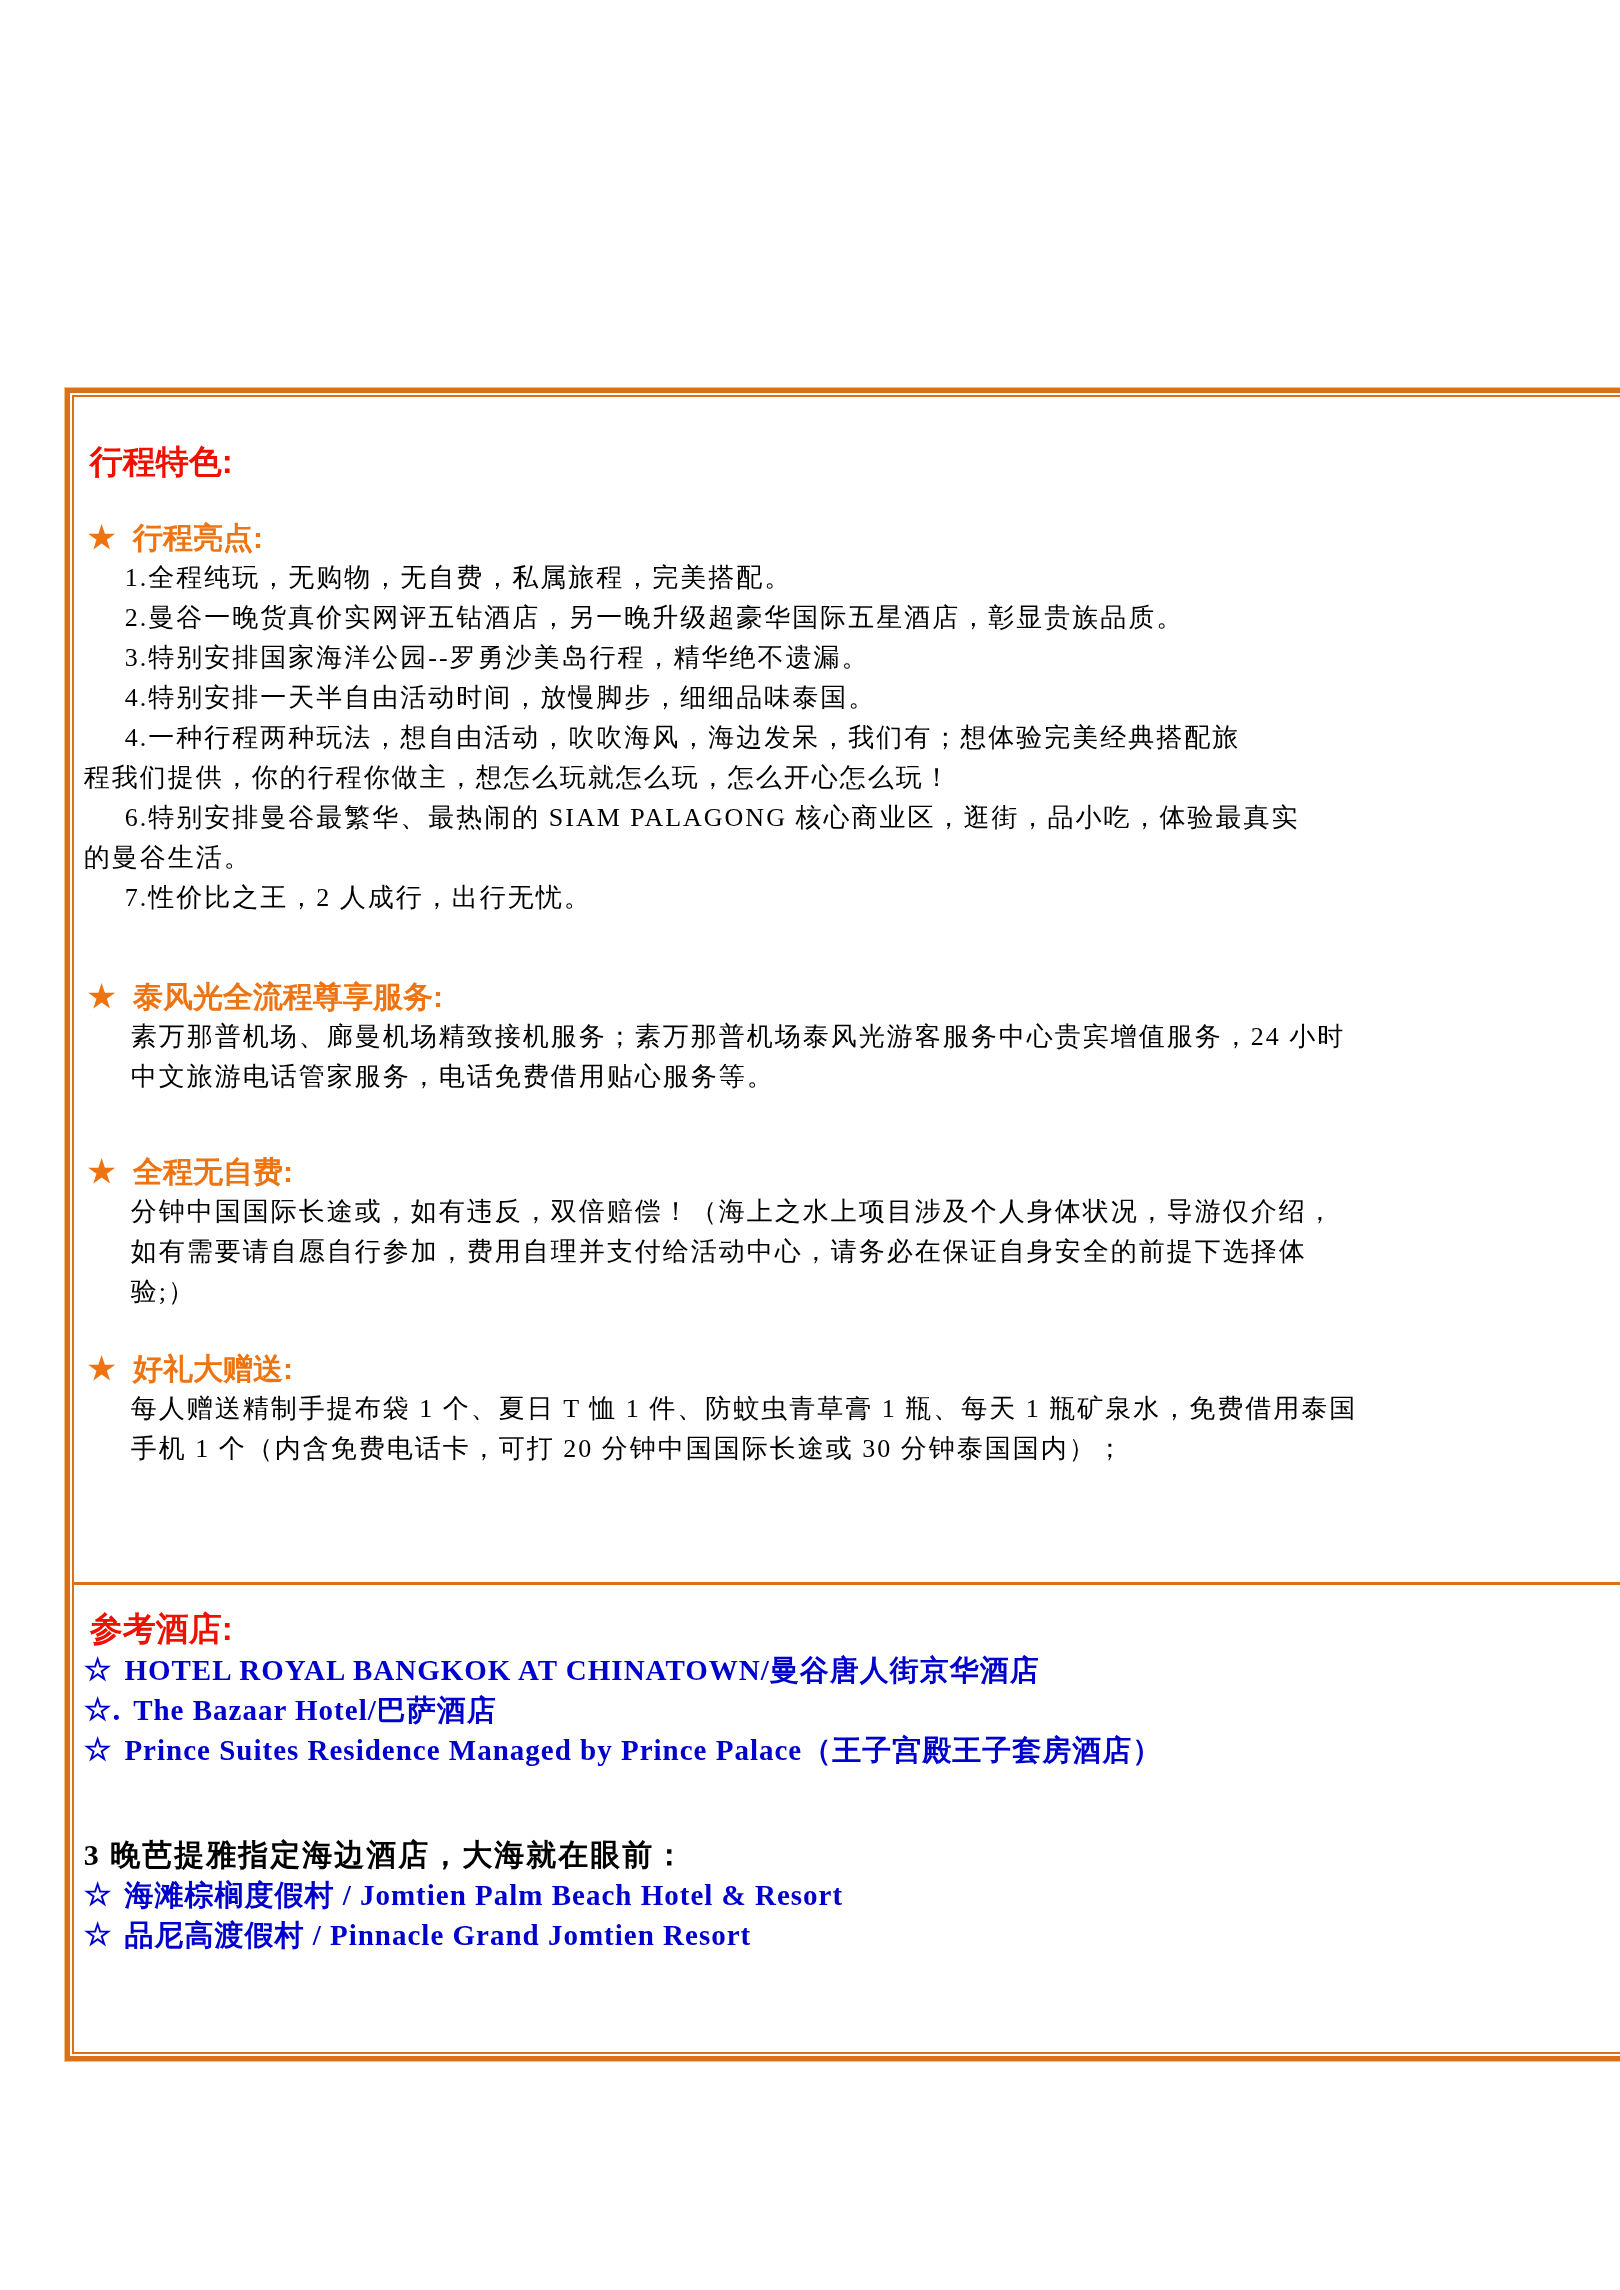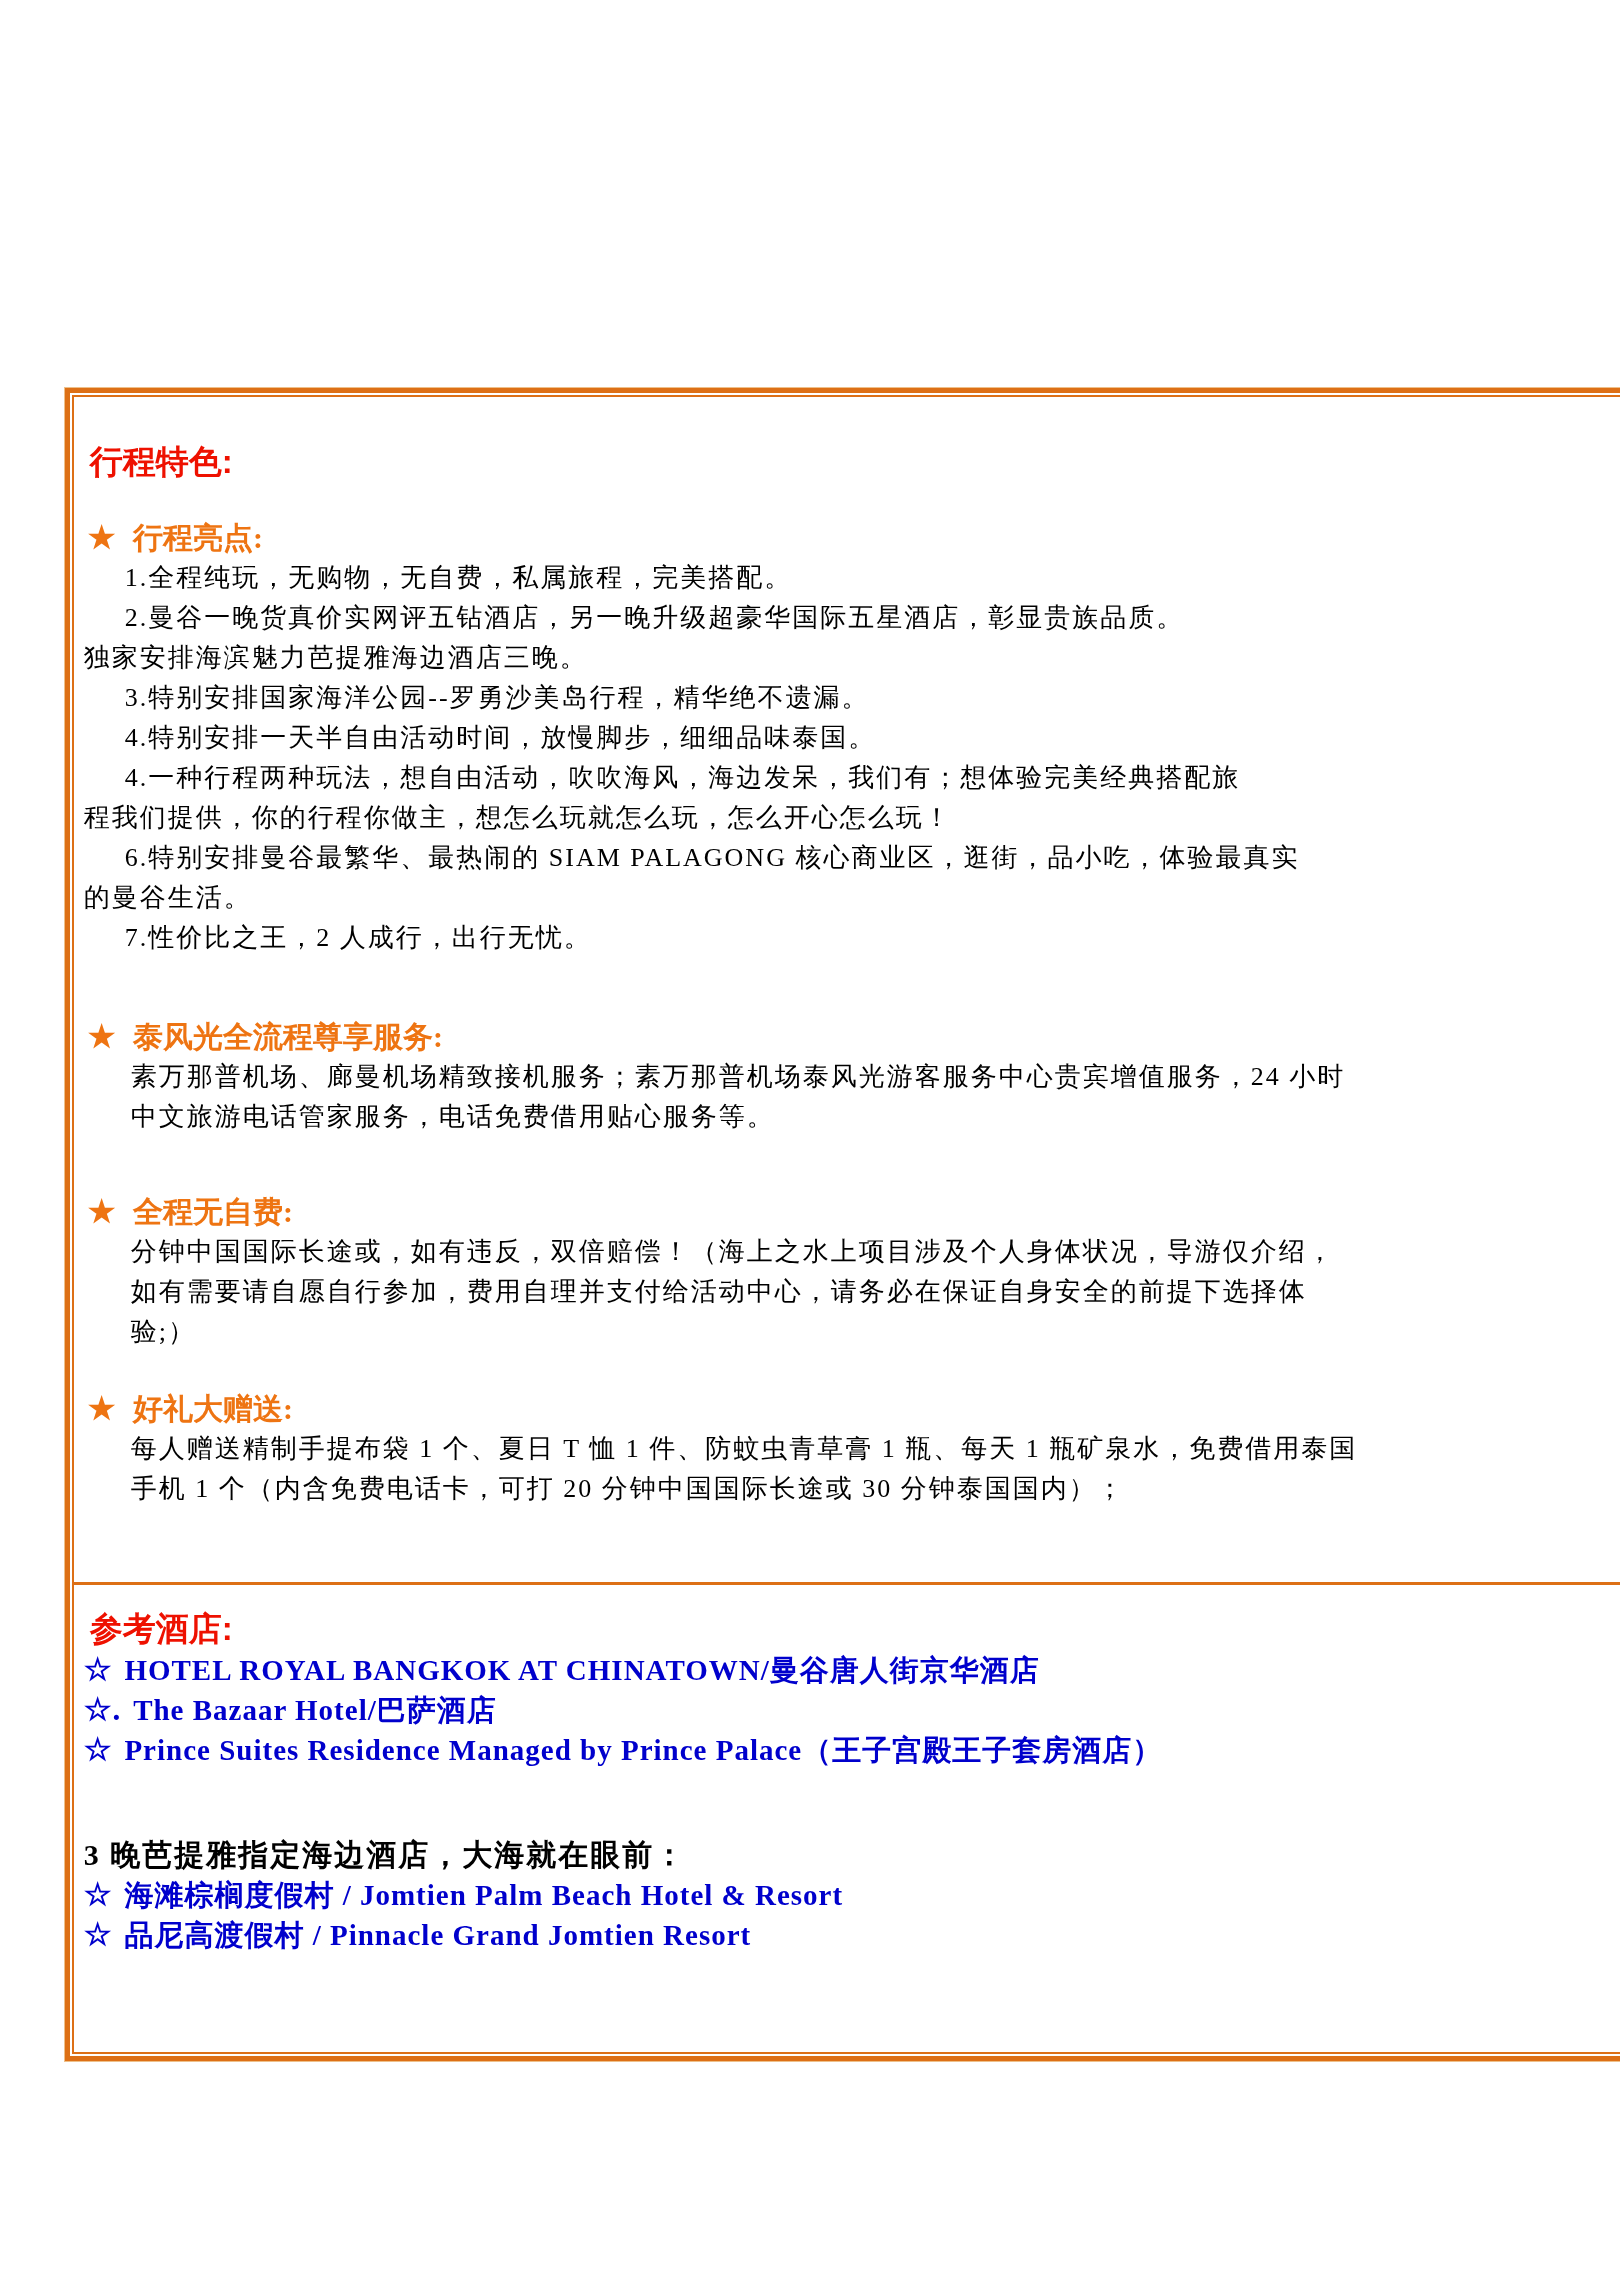--- a/index.html
+++ b/index.html
@@ -19,21 +19,21 @@
   }
   .sec{box-sizing:border-box;padding:0 23.5px 0 9.8px;overflow:hidden;}
   .sec-features{height:1185px;}
   .sec-hotels{flex:1;border-top:3.9px solid #dd7016;}
   .doc-title{
     font-family:"Liberation Sans","DejaVu Sans",sans-serif;
     font-weight:bold;font-size:33px;line-height:43px;
     color:#ee1100;margin:43px 0 0 5.9px;white-space:nowrap;
   }
   .block-heading{
-    font-family:Liberation Serif, serif;
+    font-family:Liberation Sans, sans-serif;
     font-weight:bold;font-size:30px;line-height:40px;
     color:#ee7412;margin-left:3.9px;white-space:nowrap;
   }
   .block-heading .star{display:inline-block;margin-right:17.6px;font-size:31px;}
   .mt-hl{margin-top:35px;}
   .mt-svc{margin-top:59px;}
   .mt-nofee{margin-top:55px;}
   .mt-gift{margin-top:37px;}
   .ln{
     font-size:26px;line-height:40px;letter-spacing:2px;white-space:nowrap;
@@ -60,21 +60,20 @@
   <div class="frame-inner">
 
     <div class="sec sec-features">
       <div class="doc-title">行程特色:</div>
 
       <div class="block-heading mt-hl">
         <span class="star">★</span><span>行程亮点:</span>
       </div>
       <div class="ln ln-num">1.全程纯玩，无购物，无自费，私属旅程，完美搭配。</div>
       <div class="ln ln-num">2.曼谷一晚货真价实网评五钻酒店，另一晚升级超豪华国际五星酒店，彰显贵族品质。</div>
-      <div class="ln ln-flush">独家安排海滨魅力芭提雅海边酒店三晚。</div>
       <div class="ln ln-num">3.特别安排国家海洋公园--罗勇沙美岛行程，精华绝不遗漏。</div>
       <div class="ln ln-num">4.特别安排一天半自由活动时间，放慢脚步，细细品味泰国。</div>
       <div class="ln ln-num">4.一种行程两种玩法，想自由活动，吹吹海风，海边发呆，我们有；想体验完美经典搭配旅</div>
       <div class="ln ln-flush">程我们提供，你的行程你做主，想怎么玩就怎么玩，怎么开心怎么玩！</div>
       <div class="ln ln-num">6.特别安排曼谷最繁华、最热闹的 SIAM  PALAGONG 核心商业区，逛街，品小吃，体验最真实</div>
       <div class="ln ln-flush">的曼谷生活。</div>
       <div class="ln ln-num">7.性价比之王，2 人成行，出行无忧。</div>
 
       <div class="block-heading mt-svc">
         <span class="star">★</span><span>泰风光全流程尊享服务:</span>

